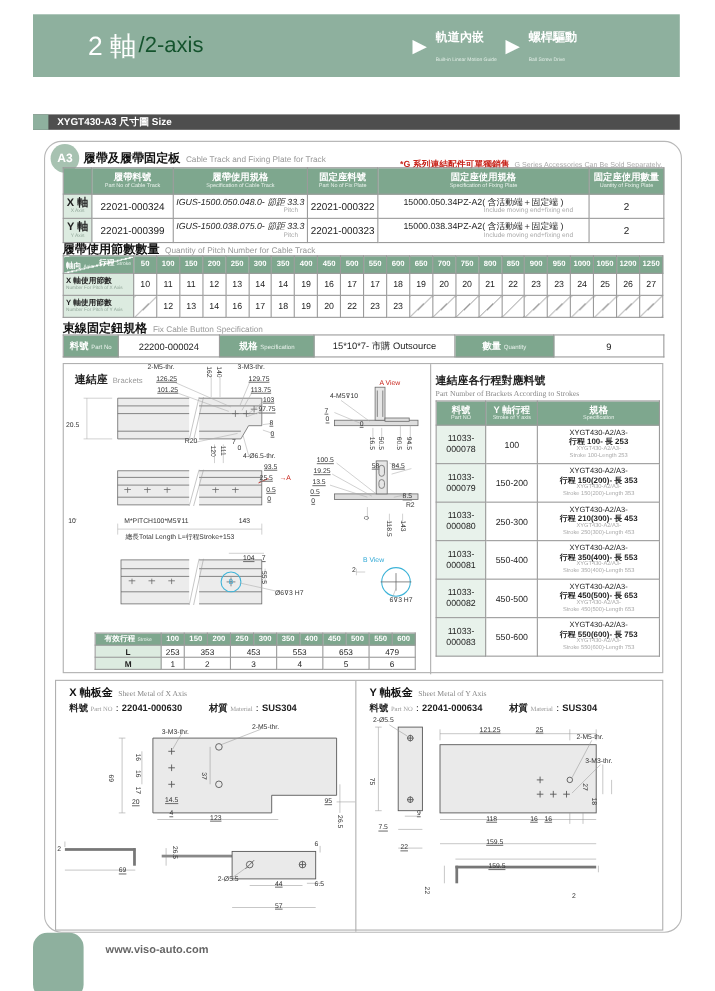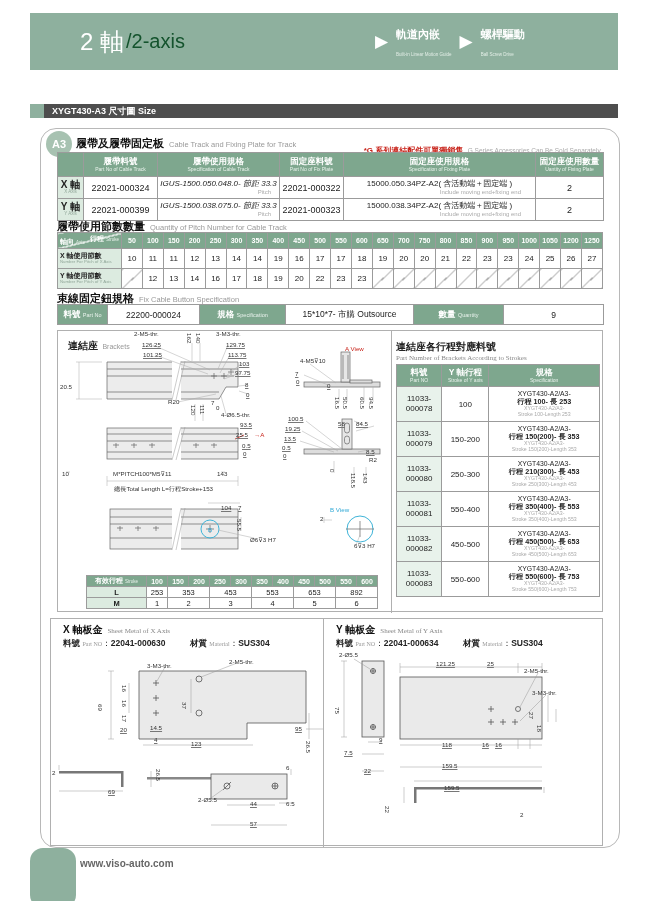--- a/index.html
+++ b/index.html
@@ -112,21 +112,21 @@
   .sh-y { left:272px; width:281px; border-left:1px solid #B0B0B0; }
   .sh-title { position:absolute; left:12px; top:4px; }
   .sh-partline { position:absolute; left:12px; top:19px; font-size:8.5px; }
   .sh-partline .lab { font-weight:bold; font-size:8.5px; }
   .sh-partline .en { font-size:6px; color:#999; font-family:"Liberation Serif","DejaVu Serif",serif; }
   .sh-partline .val { font-weight:bold; }
   .mat { margin-left:22px; }
 
   
   .foot-sq { left:30px; top:848px; width:46px; height:60px; background:#8EB09E; border-radius:13px; }
-  .foot-url { left:80px; top:858px; font-size:10px; font-weight:bold; color:#666; }
+  .foot-url { left:96px; top:858px; font-size:10px; font-weight:bold; color:#666; }
 
   svg { position:absolute; left:0; top:0; }
 </style>
 </head>
 <body>
 
 <div class="abs banner">
   <span class="axis-zh">2 軸</span>
   <span class="axis-en">/2-axis</span>
   <div class="features">
@@ -446,21 +446,21 @@
             <td>550</td>
             <td>600</td>
           </tr>
           <tr>
             <td class="lab2">L</td>
             <td>253</td>
             <td colspan="2">353</td>
             <td colspan="2">453</td>
             <td colspan="2">553</td>
             <td colspan="2">653</td>
-            <td colspan="2">892</td>
+            <td colspan="2">479</td>
           </tr>
           <tr>
             <td class="lab2">M</td>
             <td>1</td>
             <td colspan="2">2</td>
             <td colspan="2">3</td>
             <td colspan="2">4</td>
             <td colspan="2">5</td>
             <td colspan="2">6</td>
           </tr>

